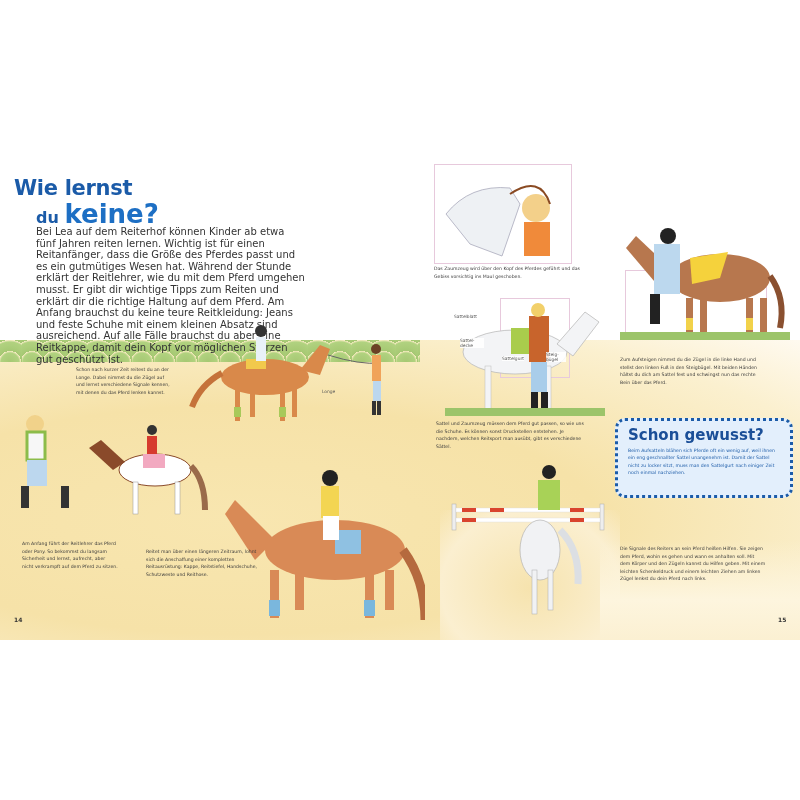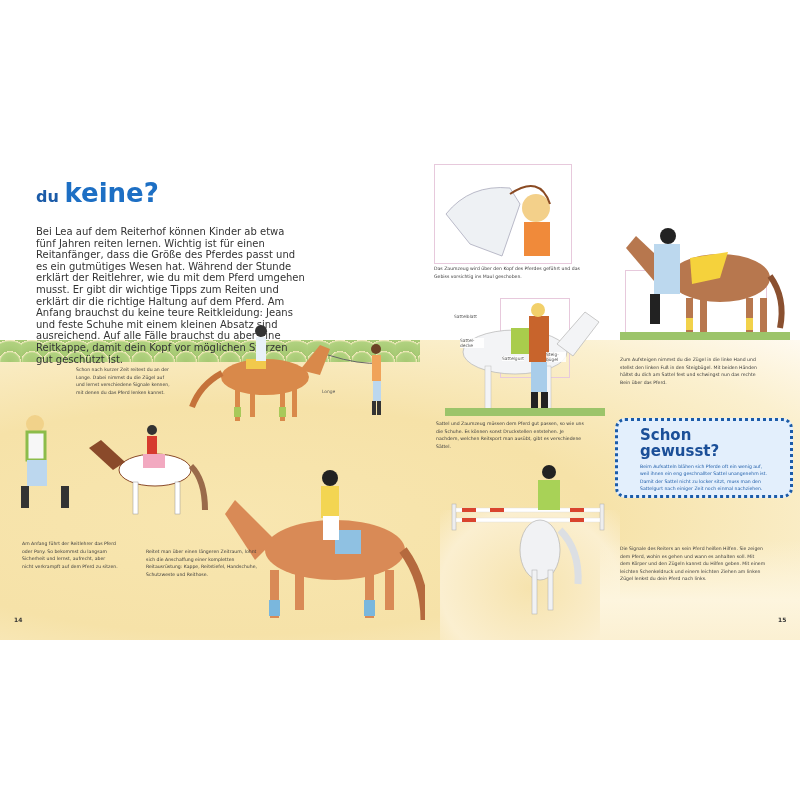--- a/index.html
+++ b/index.html
@@ -21,38 +21,39 @@
   .title .l1 { display:block; font-size:21px; letter-spacing:-0.3px; }
   .title .l2 { display:block; margin-left:22px; margin-top:2px; }
   .title .du { font-size:16px; }
   .title .reiten { font-size:26px; color:#1d6fc4; }
   .intro { position:absolute; left:36px; top:66px; width:270px; font-size:10px; line-height:11.6px; color:#333; }
   .caption { position:absolute; font-size:4.6px; line-height:7.6px; color:#3a3a3a; }
   .label { position:absolute; font-size:4.4px; color:#555; background:rgba(255,255,255,0.85); }
   .pagenum { position:absolute; font-size:6px; font-weight:bold; color:#333; }
   .frame { position:absolute; border:1px solid #e7c9dc; }
   .box { position:absolute; left:195px; top:258px; width:178px; height:80px; background:#e3effc;
-     border:3px dotted #1b5ba8; border-radius:10px; box-sizing:border-box; padding:6px 22px; }
+     border:3px dotted #1b5ba8; border-radius:10px; box-sizing:border-box; padding:6px 10px; }
   .box h3 { margin:0; font-size:15px; color:#1b4f98; font-weight:bold; line-height:16px; }
   .box p { margin:4px 0 0; font-size:4.6px; line-height:7.4px; color:#1b5ba8; }
   .fig { position:absolute; }
   svg { display:block; }
 </style>
 </head>
 <body>
 
 <div class="spread">
 
   <div class="arena"></div>
   <div class="treeline"></div>
   <div class="arena-right"></div>
   <div class="arena-right2"></div>
 
   <div class="page page-left">
     <div class="title">
+      <span class="l1">Wie lernst</span>
       <span class="l2">
         <span class="du">du</span>
         <span class="reiten">keine?</span>
       </span>
     </div>
     <div class="intro">Bei Lea auf dem Reiterhof können Kinder ab etwa fünf Jahren reiten lernen. Wichtig ist für einen Reitanfänger, dass die Größe des Pferdes passt und es ein gutmütiges Wesen hat. Während der Stunde erklärt der Reitlehrer, wie du mit dem Pferd umgehen musst. Er gibt dir wichtige Tipps zum Reiten und erklärt dir die richtige Haltung auf dem Pferd. Am Anfang brauchst du keine teure Reitkleidung: Jeans und feste Schuhe mit einem kleinen Absatz sind ausreichend. Auf alle Fälle brauchst du aber eine Reitkappe, damit dein Kopf vor möglichen Stürzen gut geschützt ist.</div>
 
     <div class="fig" style="left:180px;top:155px;">
       <svg width="210" height="120" viewBox="0 0 210 120">
         <ellipse cx="85" cy="62" rx="44" ry="18" fill="#d9894a"></ellipse>

